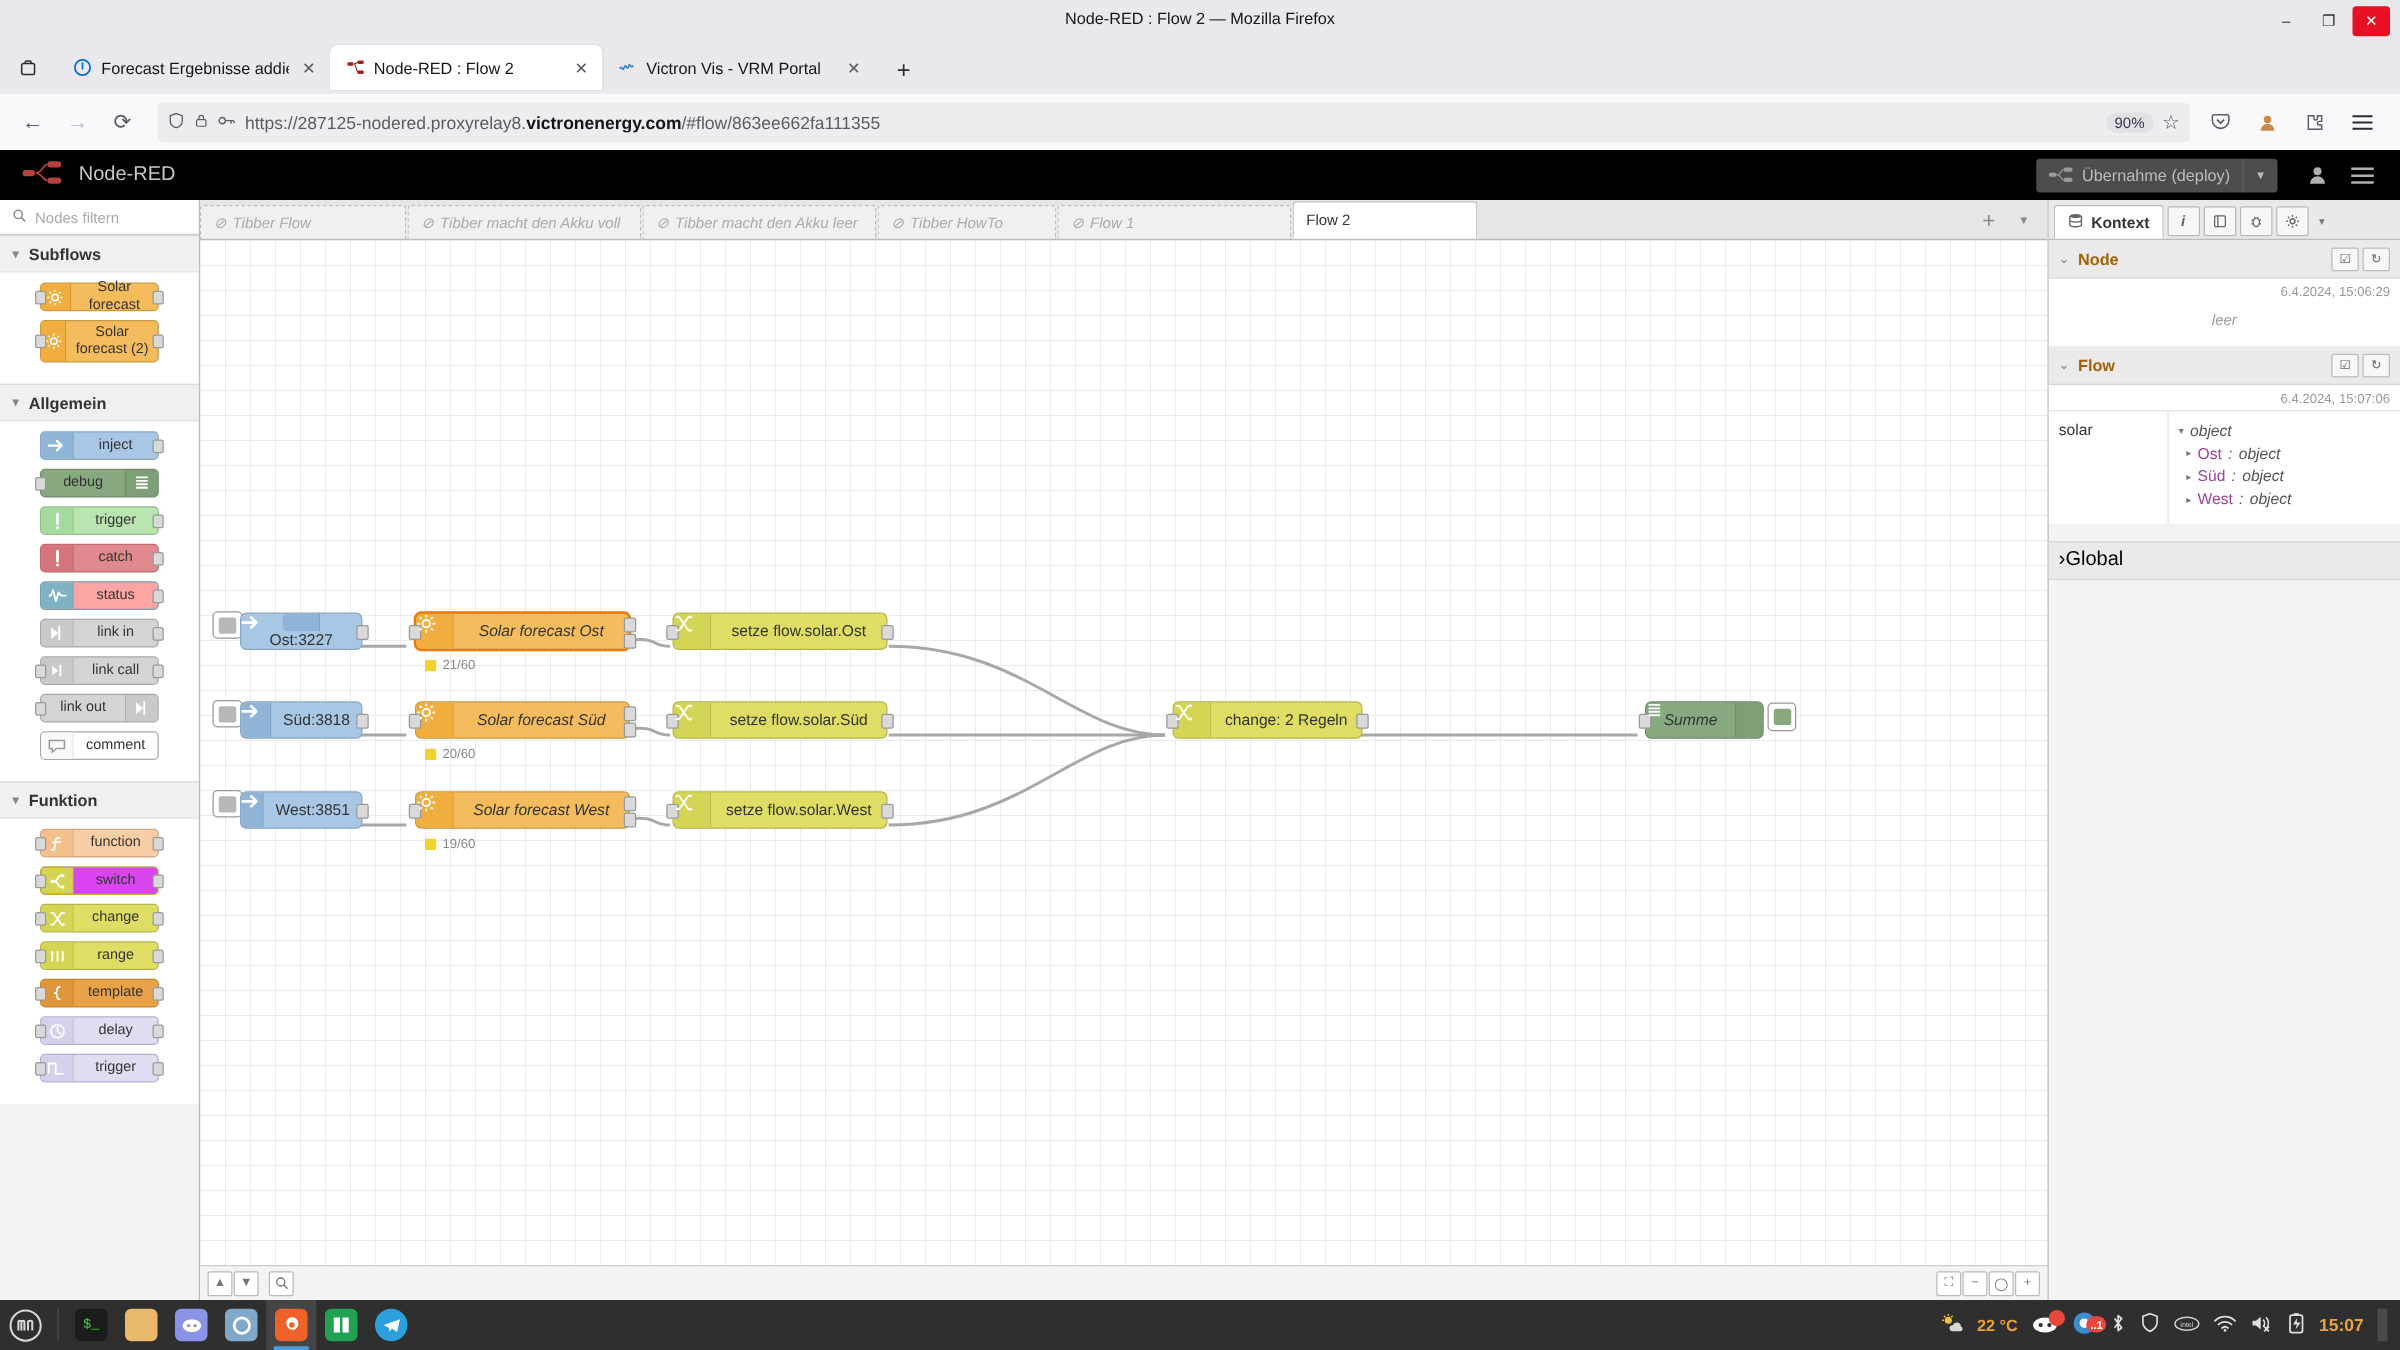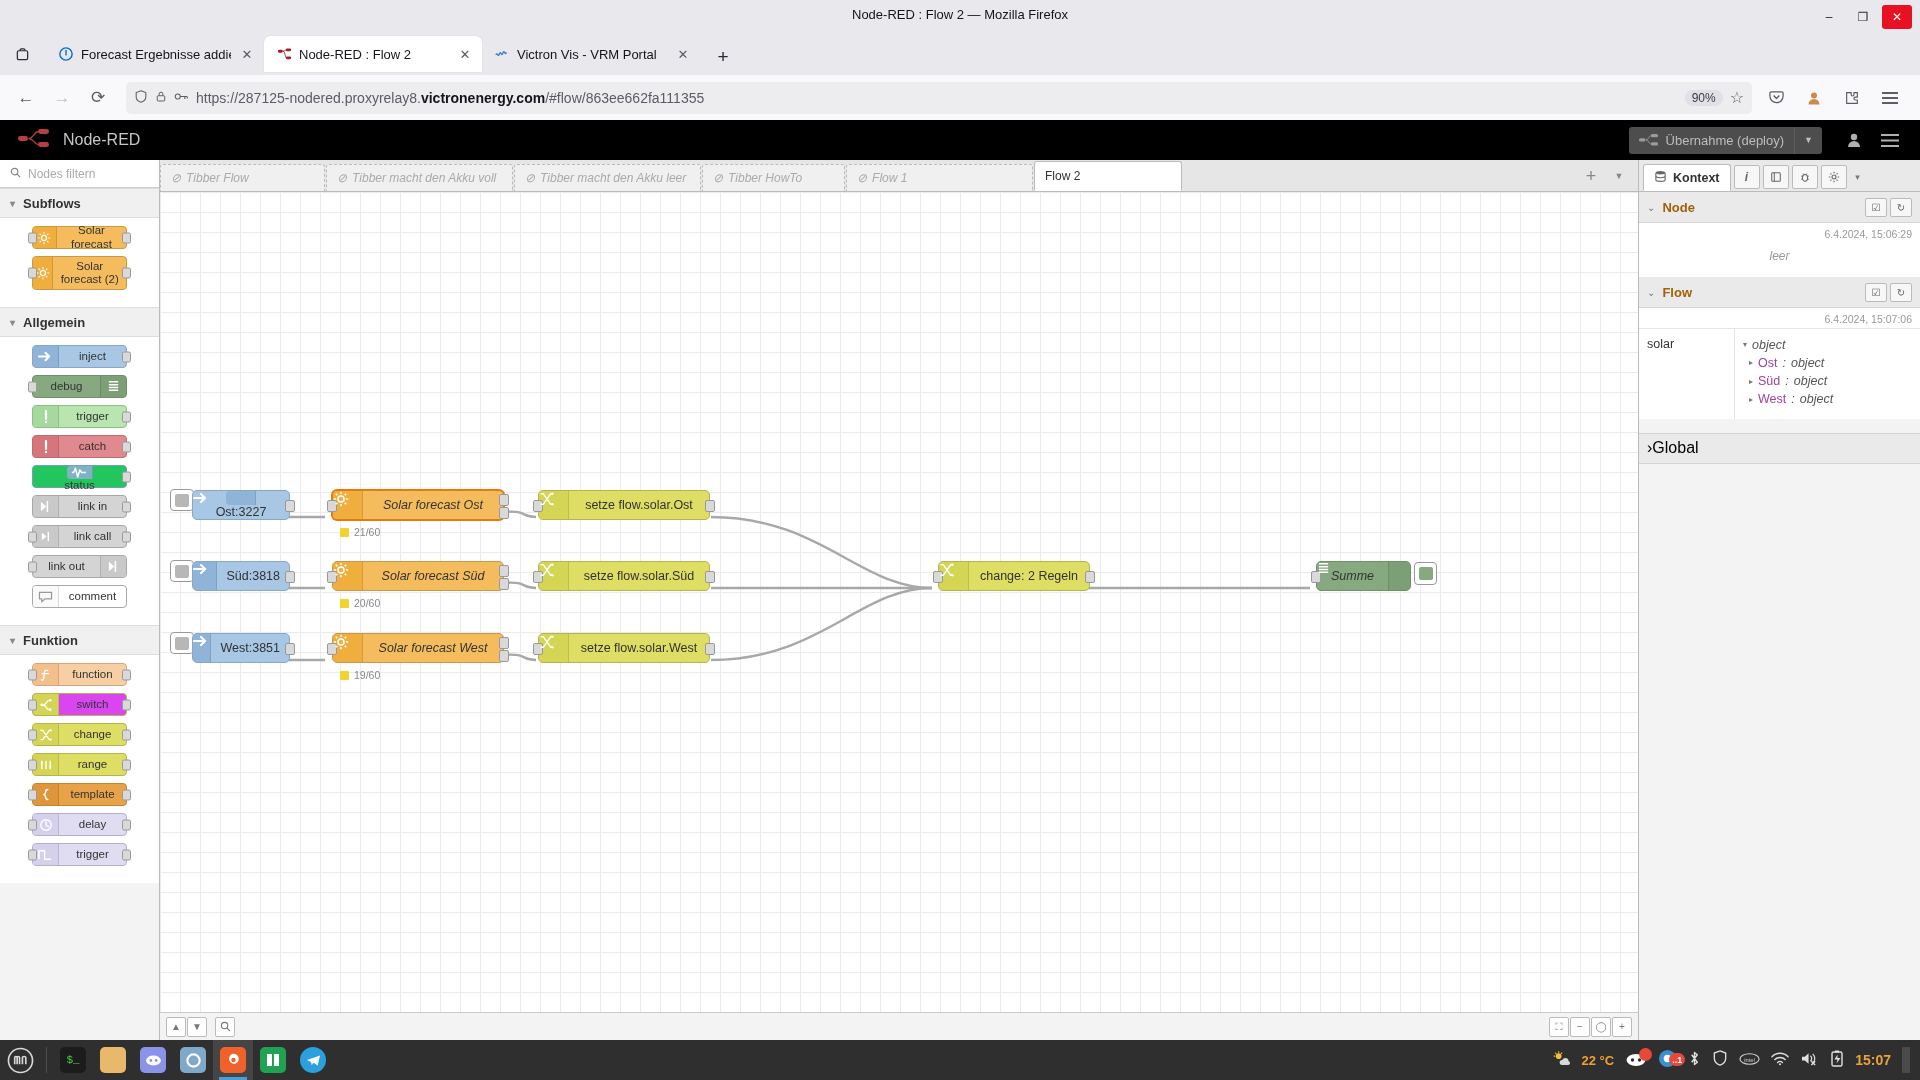--- a/index.html
+++ b/index.html
@@ -431,21 +431,21 @@
         <span class="nicon" style="background:#d6757b;">
           <svg width="6" height="14" viewBox="0 0 6 14">
               <path d="M3 1v8" stroke="#fff" stroke-width="2.2" stroke-linecap="round"></path>
               <circle cx="3" cy="12" r="1.2" fill="#fff"></circle>
             </svg>
         </span>
         <span class="nlabel">catch</span>
         <span class="port out"></span>
       </div>
 
-      <div class="palnode" style="background:#22c55e;border-color:#71a0b0;flex-direction:column;">
+      <div class="palnode" style="background:#fca5a5;border-color:#71a0b0;">
         <span class="nicon" style="background:#7fb3c4;">
           <svg width="16" height="13" viewBox="0 0 18 14">
               <path d="M1 7h2l2-5 2.5 10L10 4l2 3h5" fill="none" stroke="#fff" stroke-width="1.6" stroke-linejoin="round"></path>
             </svg>
         </span>
         <span class="nlabel">status</span>
         <span class="port out"></span>
       </div>
 
       <div class="palnode" style="background:#d4d4d4;border-color:#a8a8a8;">

